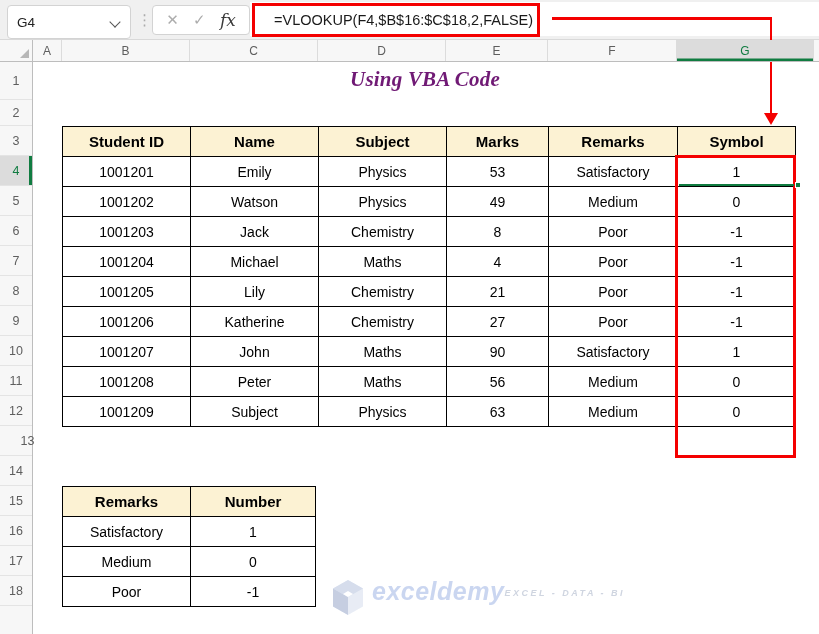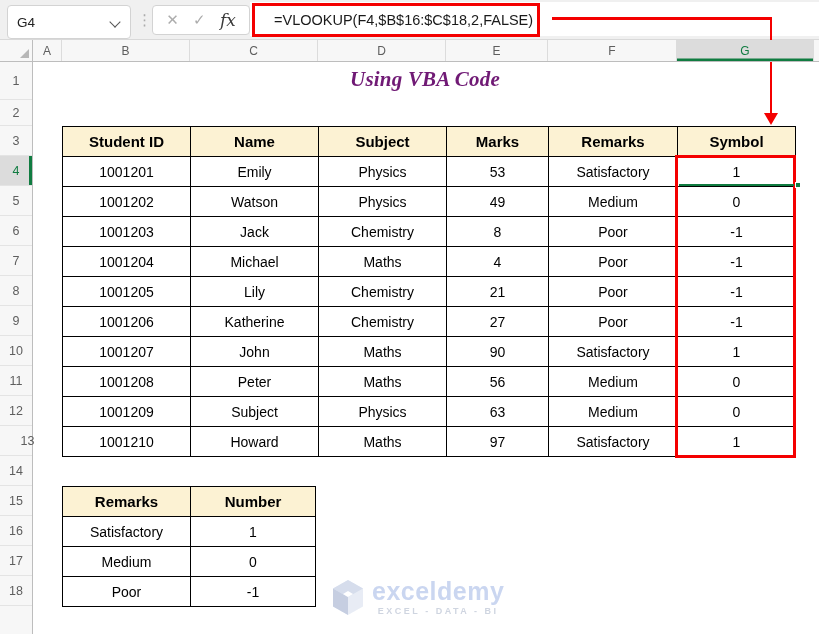--- a/index.html
+++ b/index.html
@@ -72,21 +72,21 @@
   
   .symbol-redbox { position:absolute; left:675px; top:155px; width:121px; height:303px;
                    border:3px solid var(--red); pointer-events:none; }
   .active-cell-line { position:absolute; left:679px; top:184px; width:115px; height:2.4px;
                    background:var(--green); }
   .fill-handle { position:absolute; left:795px; top:182px; width:6px; height:6px;
                    background:var(--green); border:1px solid #fff; }
   
   .watermark { position:absolute; left:332px; top:579px; display:flex; align-items:flex-start;
                opacity:0.95; }
-  .wm-text { margin-left:8px; display:flex; flex-direction:column; align-items:center; }
+  .wm-text { margin-left:8px; display:flex; flex-direction:row; align-items:center;font-style:italic; }
   .wm-brand { font-size:25px; font-weight:bold; color:var(--wmblue); line-height:24px;
               letter-spacing:0.5px; }
   .wm-tag { font-size:9px; letter-spacing:2.5px; color:#CdD3DF; margin-top:3px; font-weight:bold; }
 </style>
 </head>
 <body style="--red: #F40000; --green: #107C41; --tan: #FCF2D3; --selgray: #DCDCDC; --wmblue: #C8D4F0;">
 
 <div class="topbar">
   <div class="fb-white"></div>
   <div class="name-box">
@@ -227,28 +227,20 @@
         <td>0</td>
       </tr>
       <tr>
         <td>1001209</td>
         <td>Subject</td>
         <td>Physics</td>
         <td>63</td>
         <td>Medium</td>
         <td>0</td>
       </tr>
-      <tr>
-        <td>1001210</td>
-        <td>Howard</td>
-        <td>Maths</td>
-        <td>97</td>
-        <td>Satisfactory</td>
-        <td>1</td>
-      </tr>
     </tbody>
 </table>
 
 <div class="symbol-redbox"></div>
 <div class="active-cell-line"></div>
 <div class="fill-handle"></div>
 
 <table class="x-table" id="lookup-table">
   <colgroup>
       <col style="width:128px">

